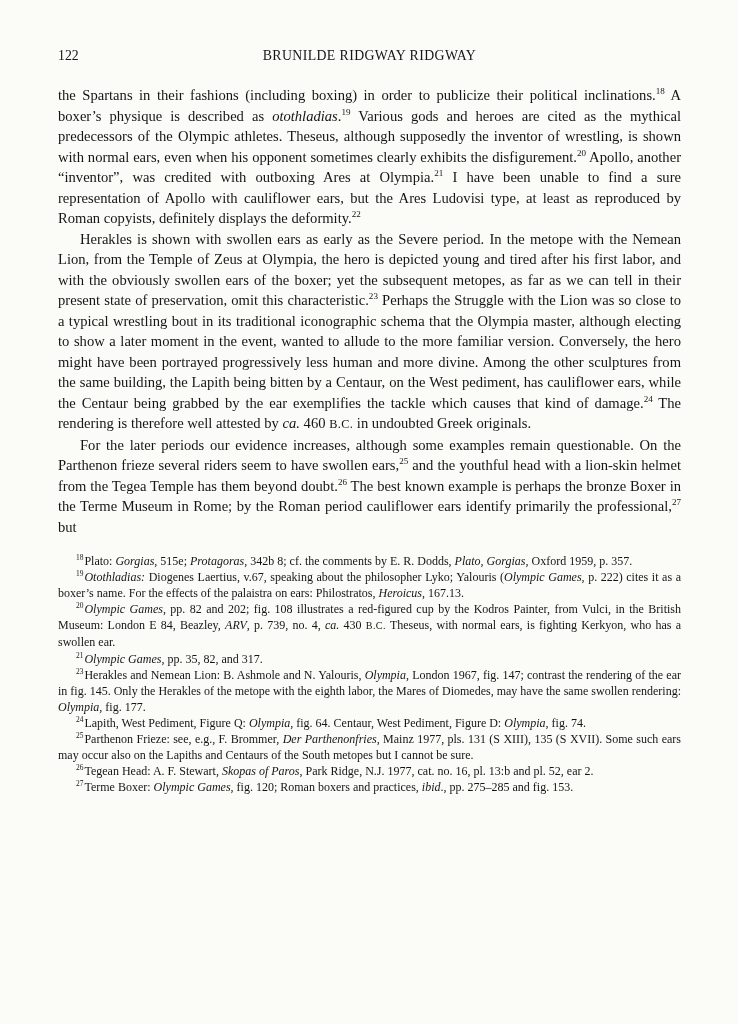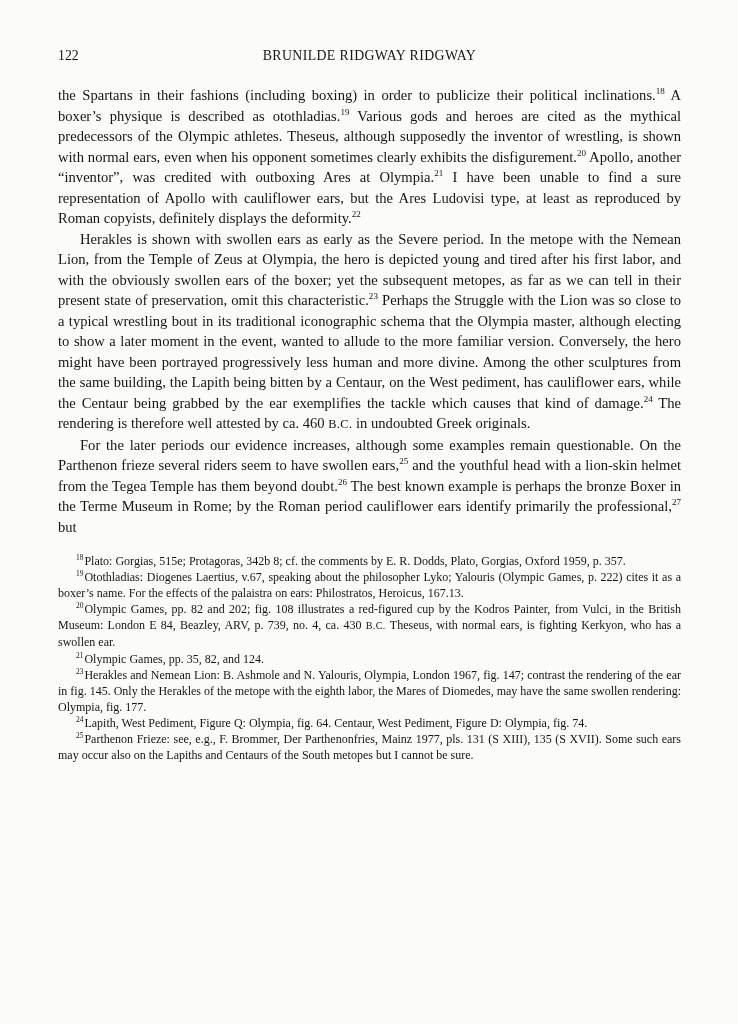--- a/index.html
+++ b/index.html
@@ -43,21 +43,21 @@
     vertical-align: super;
   }
   .footnotes { margin-top: 16px; }
   .footnote {
     margin: 0;
     text-align: justify;
     font-size: 12px;
     line-height: 16.1px;
     text-indent: 18px;
   }
-  .italic { }
+  .italic { font-style: italic; }
   .smallcaps { font-size: 0.84em; letter-spacing: 0.4px; }
   .fn-num { margin-right: 1px; }
 </style>
 </head>
 <body>
 
 <div class="page">
 
   <div class="page-header">
     <span class="page-number">122</span>
@@ -67,19 +67,21 @@
   <div class="body-text">
     <p class="para"><span>the Spartans in their fashions (including boxing) in order to publicize their political inclinations.</span><sup>18</sup><span> A boxer’s physique is described as </span><span class="italic">otothladias</span><span>.</span><sup>19</sup><span> Various gods and heroes are cited as the mythical predecessors of the Olympic athletes. Theseus, although supposedly the inventor of wrestling, is shown with normal ears, even when his opponent sometimes clearly exhibits the disfigurement.</span><sup>20</sup><span> Apollo, another “inventor”, was credited with outboxing Ares at Olympia.</span><sup>21</sup><span> I have been unable to find a sure representation of Apollo with cauliflower ears, but the Ares Ludovisi type, at least as reproduced by Roman copyists, definitely displays the deformity.</span><sup>22</sup></p>
     <p class="para indent"><span>Herakles is shown with swollen ears as early as the Severe period. In the metope with the Nemean Lion, from the Temple of Zeus at Olympia, the hero is depicted young and tired after his first labor, and with the obviously swollen ears of the boxer; yet the subsequent metopes, as far as we can tell in their present state of preservation, omit this characteristic.</span><sup>23</sup><span> Perhaps the Struggle with the Lion was so close to a typical wrestling bout in its traditional iconographic schema that the Olympia master, although electing to show a later moment in the event, wanted to allude to the more familiar version. Conversely, the hero might have been portrayed progressively less human and more divine. Among the other sculptures from the same building, the Lapith being bitten by a Centaur, on the West pediment, has cauliflower ears, while the Centaur being grabbed by the ear exemplifies the tackle which causes that kind of damage.</span><sup>24</sup><span> The rendering is therefore well attested by </span><span class="italic">ca.</span><span> 460 </span><span class="smallcaps">B.C.</span><span> in undoubted Greek originals.</span></p>
     <p class="para indent"><span>For the later periods our evidence increases, although some examples remain questionable. On the Parthenon frieze several riders seem to have swollen ears,</span><sup>25</sup><span> and the youthful head with a lion-skin helmet from the Tegea Temple has them beyond doubt.</span><sup>26</sup><span> The best known example is perhaps the bronze Boxer in the Terme Museum in Rome; by the Roman period cauliflower ears identify primarily the professional,</span><sup>27</sup><span> but</span></p>
   </div>
 
   <div class="footnotes">
     <p class="footnote"><sup class="fn-num">18</sup><span><span>Plato: </span><span class="italic">Gorgias</span><span>, 515e; </span><span class="italic">Protagoras</span><span>, 342b 8; cf. the comments by E. R. Dodds, </span><span class="italic">Plato, Gorgias</span><span>, Oxford 1959, p. 357.</span></span></p>
     <p class="footnote"><sup class="fn-num">19</sup><span><span class="italic">Otothladias:</span><span> Diogenes Laertius, v.67, speaking about the philosopher Lyko; Yalouris (</span><span class="italic">Olympic Games</span><span>, p. 222) cites it as a boxer’s name. For the effects of the palaistra on ears: Philostratos, </span><span class="italic">Heroicus</span><span>, 167.13.</span></span></p>
     <p class="footnote"><sup class="fn-num">20</sup><span><span class="italic">Olympic Games</span><span>, pp. 82 and 202; fig. 108 illustrates a red-figured cup by the Kodros Painter, from Vulci, in the British Museum: London E 84, Beazley, </span><span class="italic">ARV</span><span>, p. 739, no. 4, </span><span class="italic">ca.</span><span> 430 </span><span class="smallcaps">B.C.</span><span> Theseus, with normal ears, is fighting Kerkyon, who has a swollen ear.</span></span></p>
-    <p class="footnote"><sup class="fn-num">21</sup><span><span class="italic">Olympic Games</span><span>, pp. 35, 82, and 124.</span></span></p>
+    <p class="footnote"><sup class="fn-num">21</sup><span><span class="italic">Olympic Games</span><span>, pp. 35, 82, and 317.</span></span></p>
     <p class="footnote"><sup class="fn-num">23</sup><span><span>Herakles and Nemean Lion: B. Ashmole and N. Yalouris, </span><span class="italic">Olympia</span><span>, London 1967, fig. 147; contrast the rendering of the ear in fig. 145. Only the Herakles of the metope with the eighth labor, the Mares of Diomedes, may have the same swollen rendering: </span><span class="italic">Olympia</span><span>, fig. 177.</span></span></p>
     <p class="footnote"><sup class="fn-num">24</sup><span><span>Lapith, West Pediment, Figure Q: </span><span class="italic">Olympia</span><span>, fig. 64. Centaur, West Pediment, Figure D: </span><span class="italic">Olympia</span><span>, fig. 74.</span></span></p>
     <p class="footnote"><sup class="fn-num">25</sup><span><span>Parthenon Frieze: see, e.g., F. Brommer, </span><span class="italic">Der Parthenonfries</span><span>, Mainz 1977, pls. 131 (S XIII), 135 (S XVII). Some such ears may occur also on the Lapiths and Centaurs of the South metopes but I cannot be sure.</span></span></p>
+    <p class="footnote"><sup class="fn-num">26</sup><span><span>Tegean Head: A. F. Stewart, </span><span class="italic">Skopas of Paros</span><span>, Park Ridge, N.J. 1977, cat. no. 16, pl. 13:b and pl. 52, ear 2.</span></span></p>
+    <p class="footnote"><sup class="fn-num">27</sup><span><span>Terme Boxer: </span><span class="italic">Olympic Games</span><span>, fig. 120; Roman boxers and practices, </span><span class="italic">ibid</span><span>., pp. 275–285 and fig. 153.</span></span></p>
   </div>
 
 </div>
 
 </body></html>

